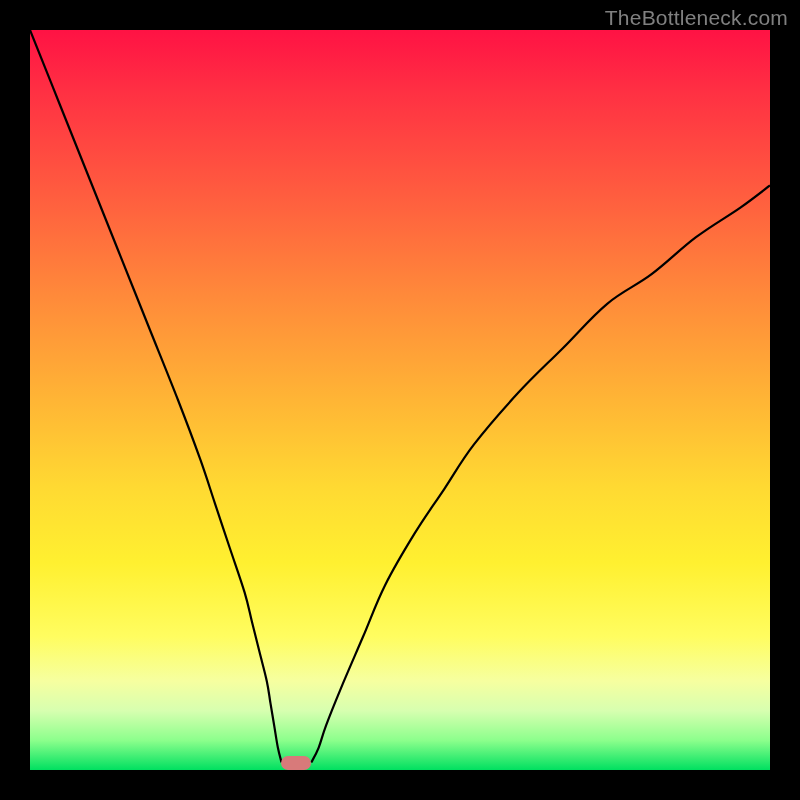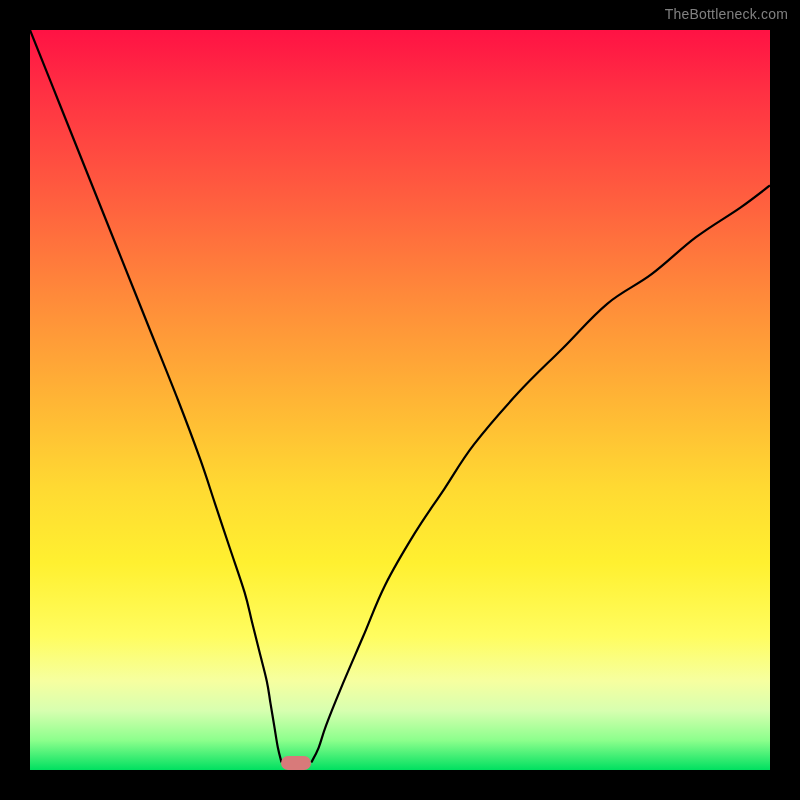--- a/index.html
+++ b/index.html
@@ -40,21 +40,21 @@
       #d7ffb0 92%,
       #8cff8c 96%,
       #00e060 100%
     );
   }
   .watermark {
     position: absolute;
     top: 6px;
     right: 12px;
     color: #808080;
-    font-size: 14px;
+    font-size: 21px;
     font-weight: 500;
     letter-spacing: 0.2px;
     margin-left: 44px;
   }
   svg.curve {
     position: absolute;
     top: 0;
     left: 0;
     width: 740px;
     height: 740px;

